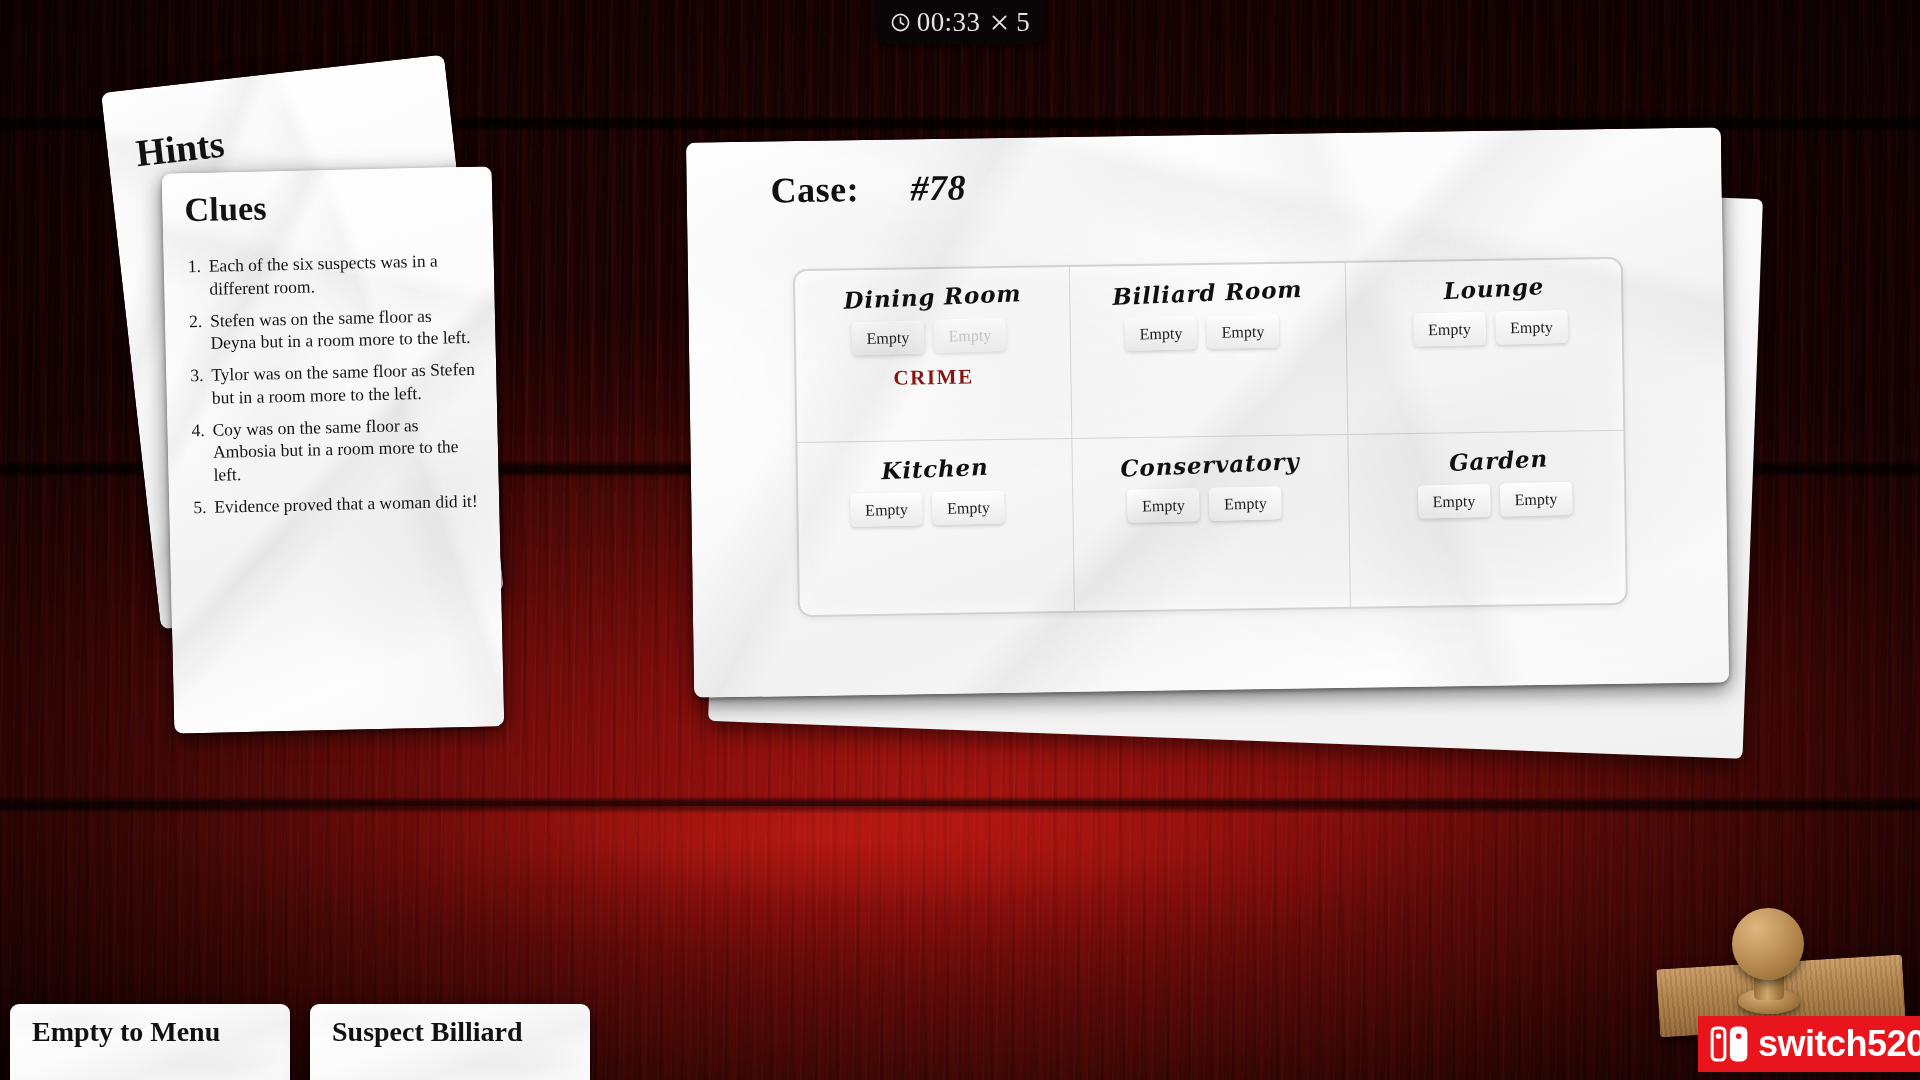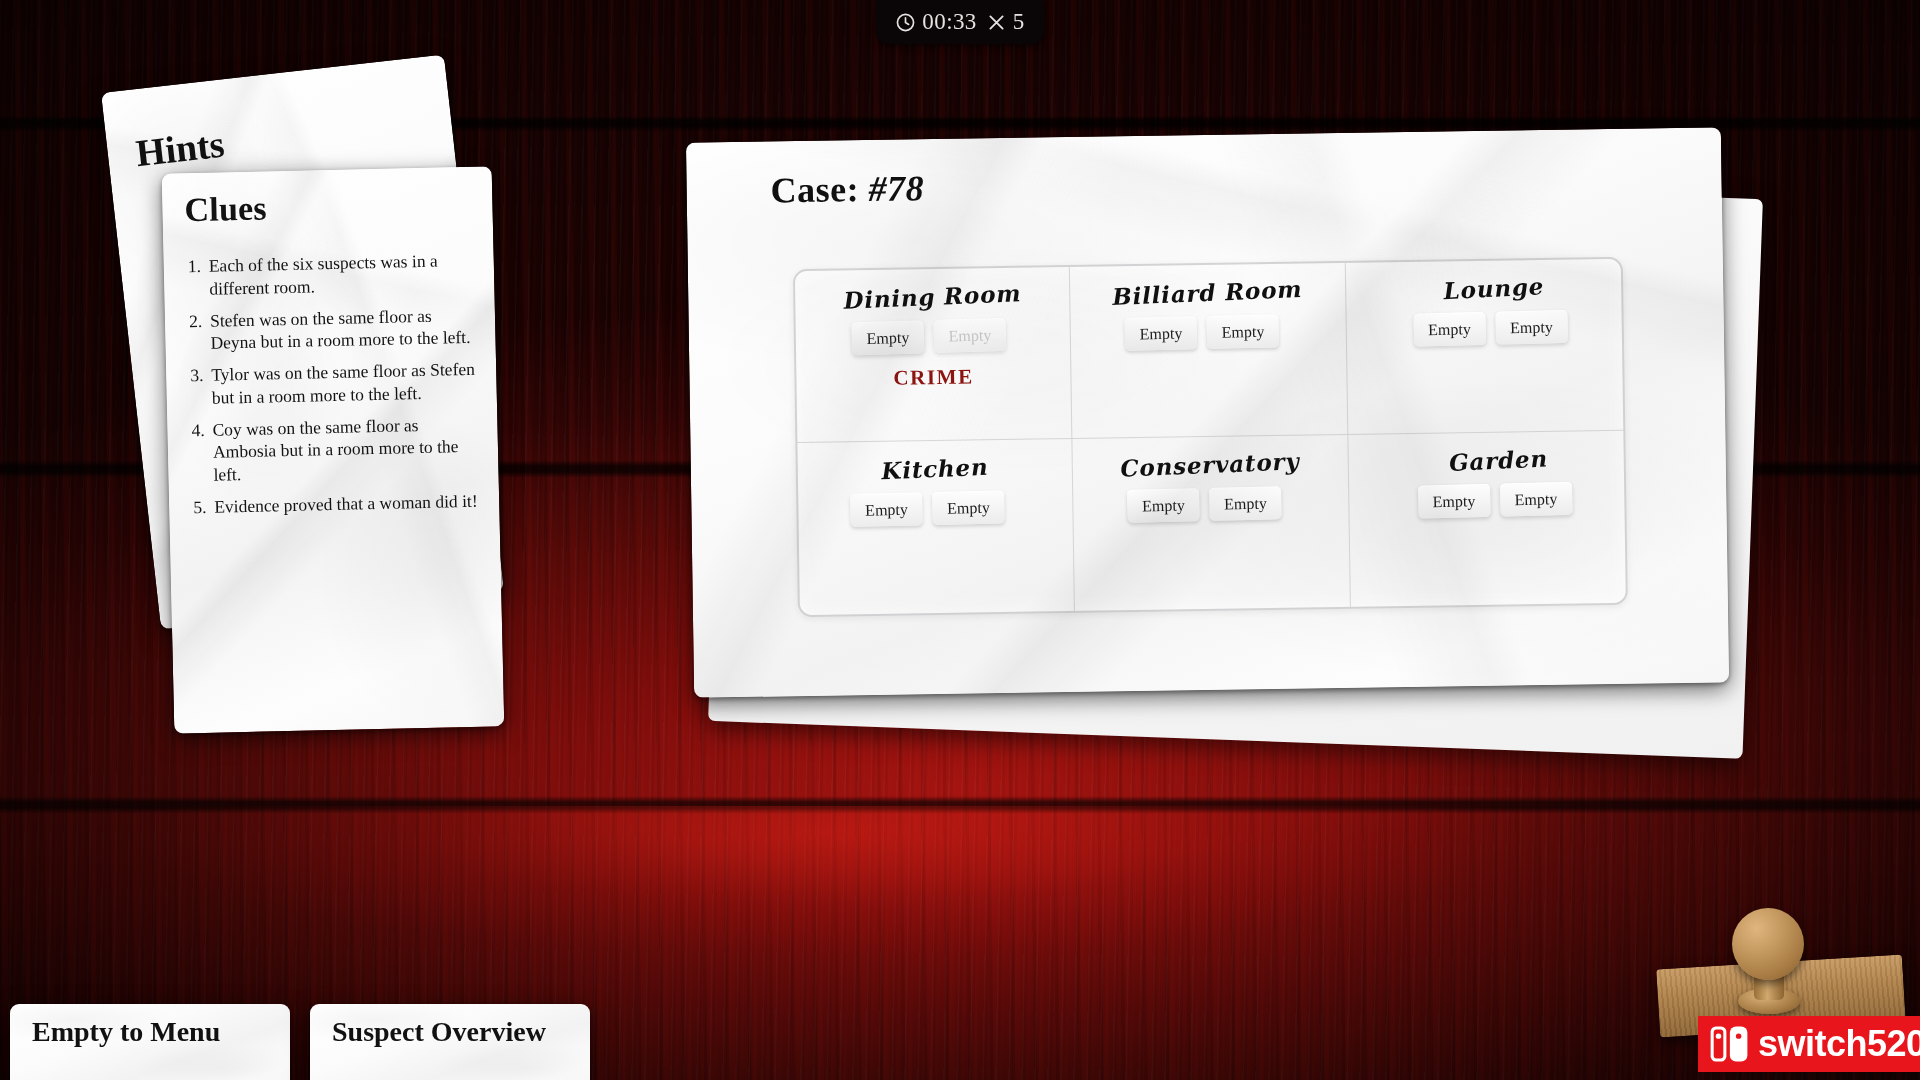--- a/index.html
+++ b/index.html
@@ -50,21 +50,21 @@
 
   
   #hud {
     position:absolute; left:50%; top:0; transform:translateX(-50%);
     width:168px; height:44px;
     background:#0a0607;
     border-radius:0 0 13px 13px;
     display:flex; align-items:center; justify-content:center; gap:9px;
     color:#e6e2e2;
     font-family:"Liberation Serif", serif;
-    font-size:23px; letter-spacing:.4px;
+    font-size:27px; letter-spacing:.4px;
     box-shadow:0 2px 7px rgba(0,0,0,.6);
     z-index:40;
   }
   #hud .grp { display:flex; align-items:center; gap:6px; }
   #hud svg { display:block; }
 
   
   .paper {
     background:
       radial-gradient(ellipse 60% 40% at 22% 18%, rgba(0,0,0,0.035) 0%, rgba(0,0,0,0) 60%),
@@ -137,21 +137,21 @@
   #board-front {
     position:absolute; left:0; top:0; width:1035px; height:555px;
     transform:rotate(-0.85deg);
     overflow:hidden;
   }
   #case-title {
     position:absolute; left:84px; top:28px;
     font-size:36px; font-weight:700; color:#101010;
     font-family:"Liberation Serif", serif; letter-spacing:.5px;
   }
-  #case-title .num { font-style:italic; font-weight:700; }
+  #case-title .num { font-style:italic; font-weight:700;margin-left:42px; }
 
   
   #grid {
     position:absolute; left:105px; top:128px; width:830px; height:348px;
     border:2px solid rgba(180,180,184,.55);
     border-radius:14px;
     box-shadow:inset 0 0 16px rgba(255,255,255,.65), 0 2px 7px rgba(0,0,0,.07);
     display:grid; grid-template-columns:repeat(3,1fr); grid-template-rows:repeat(2,1fr);
     background:rgba(255,255,255,0.06);
   }
@@ -343,21 +343,21 @@
             </div>
           </div>
         </div>
     </div>
   </div>
 
   <div id="btn-menu" class="paper bottom-btn">
     <span>Empty to Menu</span>
   </div>
   <div id="btn-overview" class="paper bottom-btn">
-    <span>Suspect Overview</span>
+    <span>Suspect Billiard</span>
   </div>
 
   <div id="stamp">
     <div id="stamp-base"></div>
     <div id="stamp-collar"></div>
     <div id="stamp-neck"></div>
     <div id="stamp-knob"></div>
   </div>
 
   <div id="watermark">

